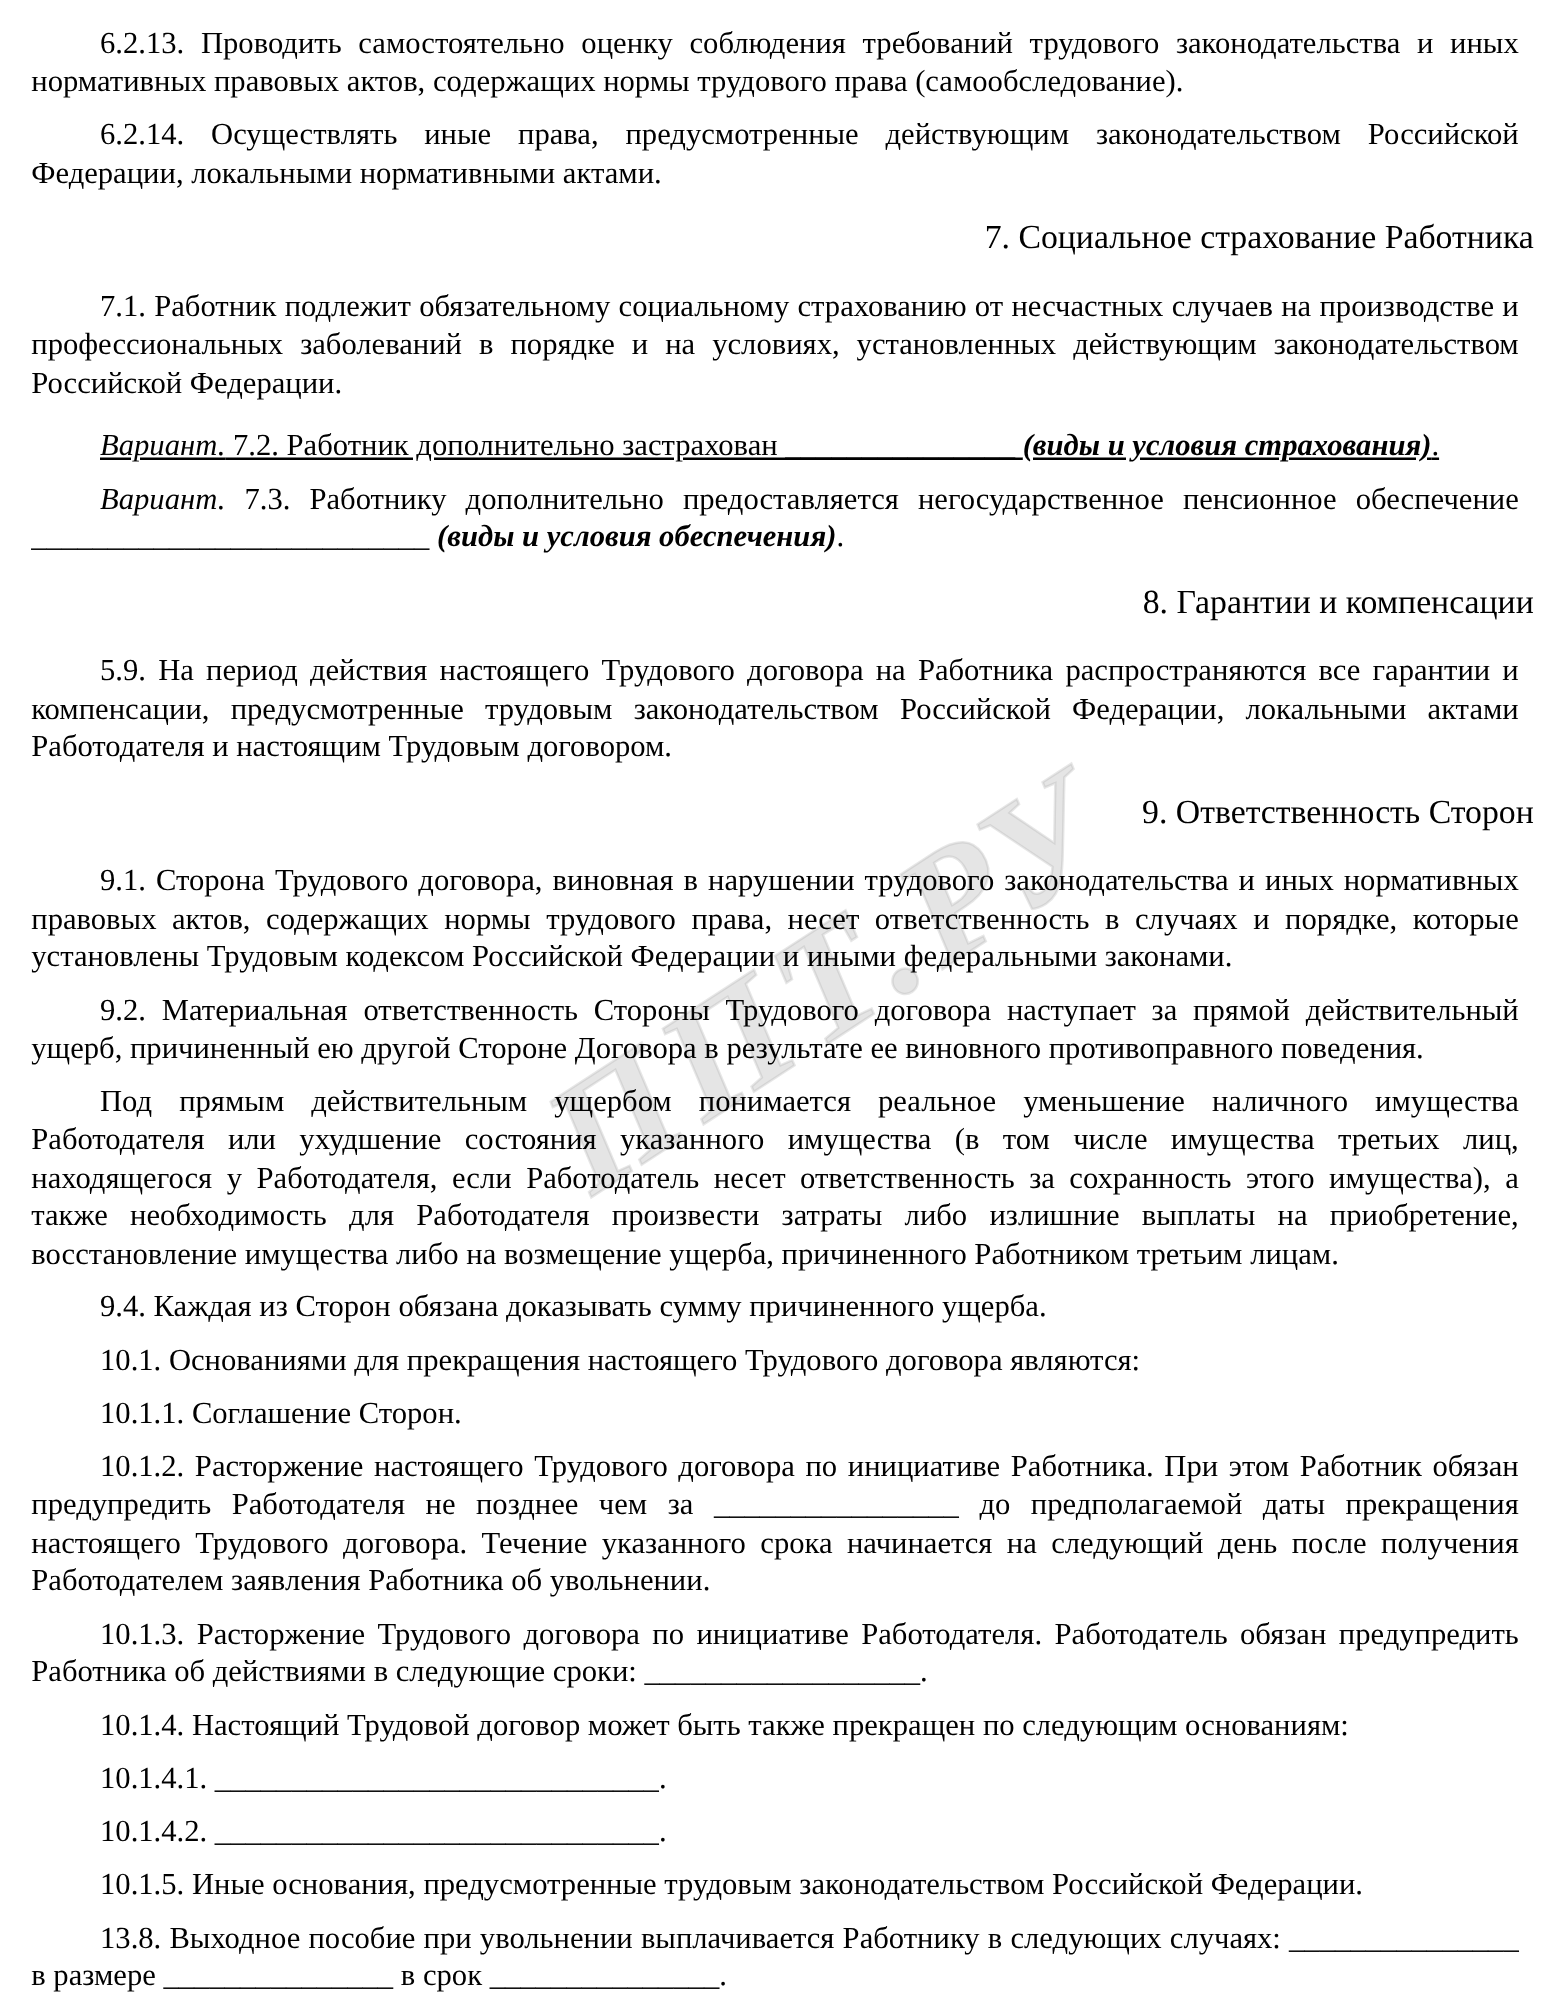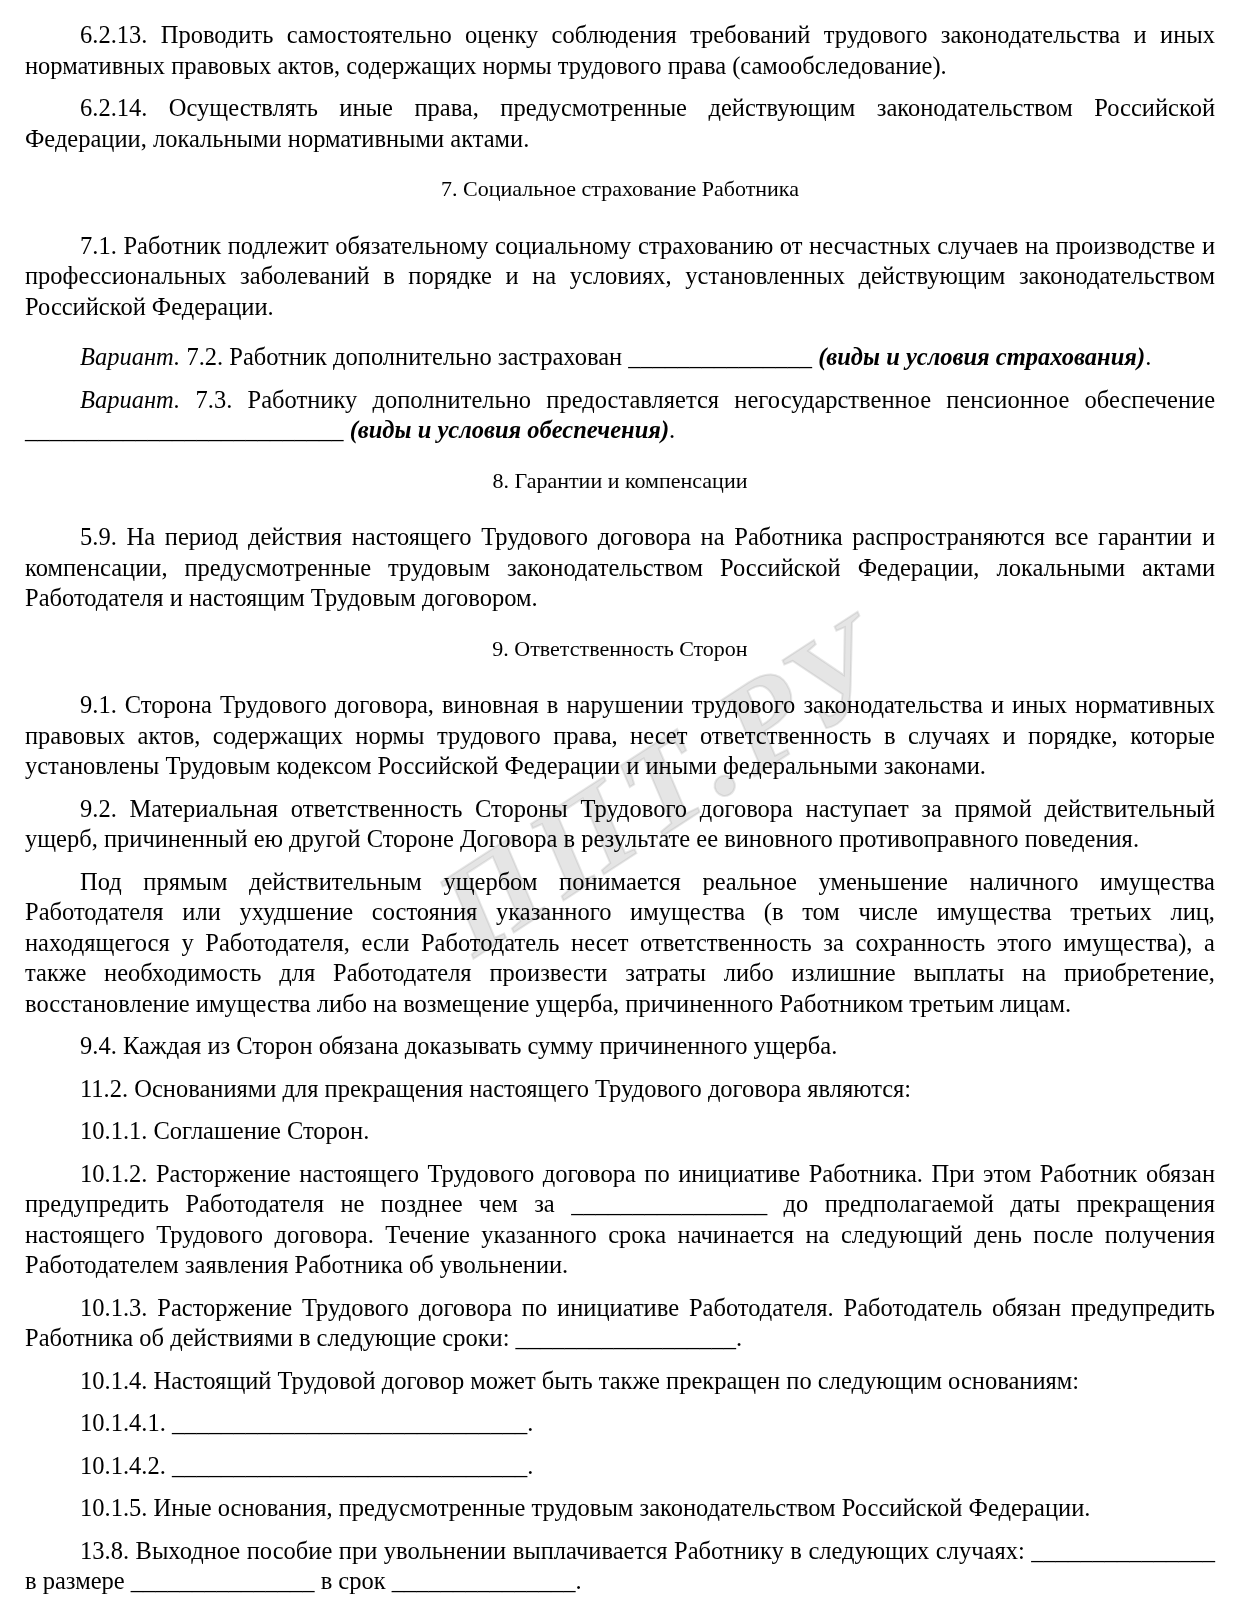--- a/index.html
+++ b/index.html
@@ -37,25 +37,25 @@
     position: relative;
     z-index: 1;
     padding: 8px 13px 0 13px;
     text-align: justify;
     line-height: 30.5px;
   }
   p.para {
     margin: 12px;
     text-indent: 55px;
   }
-  p.mt { margin-top: 20px; }
+  p.mt { margin-top: 20px; text-decoration: underline; }
   h2.heading {
-    font-size: 22px;
+    font-size: 27px;
     font-weight: normal;
-    text-align: center;
+    text-align: right;
     text-indent: 0;
     margin: 20px 0 26px 0;
   }
   .it { font-style: italic; }
   .bi { font-style: italic; font-weight: bold; }
 </style>
 </head>
 <body>
 
 <div class="page">
@@ -81,21 +81,21 @@
 
 
     <h2 class="heading">9. Ответственность Сторон</h2>
 
     <p class="para">9.1. Сторона Трудового договора, виновная в нарушении трудового законодательства и иных нормативных правовых актов, содержащих нормы трудового права, несет ответственность в случаях и порядке, которые установлены Трудовым кодексом Российской Федерации и иными федеральными законами.</p>
     <p class="para">9.2. Материальная ответственность Стороны Трудового договора наступает за прямой действительный ущерб, причиненный ею другой Стороне Договора в результате ее виновного противоправного поведения.</p>
     <p class="para">Под прямым действительным ущербом понимается реальное уменьшение наличного имущества Работодателя или ухудшение состояния указанного имущества (в том числе имущества третьих лиц, находящегося у Работодателя, если Работодатель несет ответственность за сохранность этого имущества), а также необходимость для Работодателя произвести затраты либо излишние выплаты на приобретение, восстановление имущества либо на возмещение ущерба, причиненного Работником третьим лицам.</p>
     <p class="para">9.4. Каждая из Сторон обязана доказывать сумму причиненного ущерба.</p>
 
 
-    <p class="para">11.2. Основаниями для прекращения настоящего Трудового договора являются:</p>
+    <p class="para">10.1. Основаниями для прекращения настоящего Трудового договора являются:</p>
     <p class="para">10.1.1. Соглашение Сторон.</p>
     <p class="para">10.1.2. Расторжение настоящего Трудового договора по инициативе Работника. При этом Работник обязан предупредить Работодателя не позднее чем за ________________ до предполагаемой даты прекращения настоящего Трудового договора. Течение указанного срока начинается на следующий день после получения Работодателем заявления Работника об увольнении.</p>
     <p class="para">10.1.3. Расторжение Трудового договора по инициативе Работодателя. Работодатель обязан предупредить Работника об действиями в следующие сроки: __________________.</p>
     <p class="para">10.1.4. Настоящий Трудовой договор может быть также прекращен по следующим основаниям:</p>
     <p class="para">10.1.4.1. _____________________________.</p>
     <p class="para">10.1.4.2. _____________________________.</p>
     <p class="para">10.1.5. Иные основания, предусмотренные трудовым законодательством Российской Федерации.</p>
     <p class="para">13.8. Выходное пособие при увольнении выплачивается Работнику в следующих случаях: _______________ в размере _______________ в срок _______________.</p>
 
   </div>

